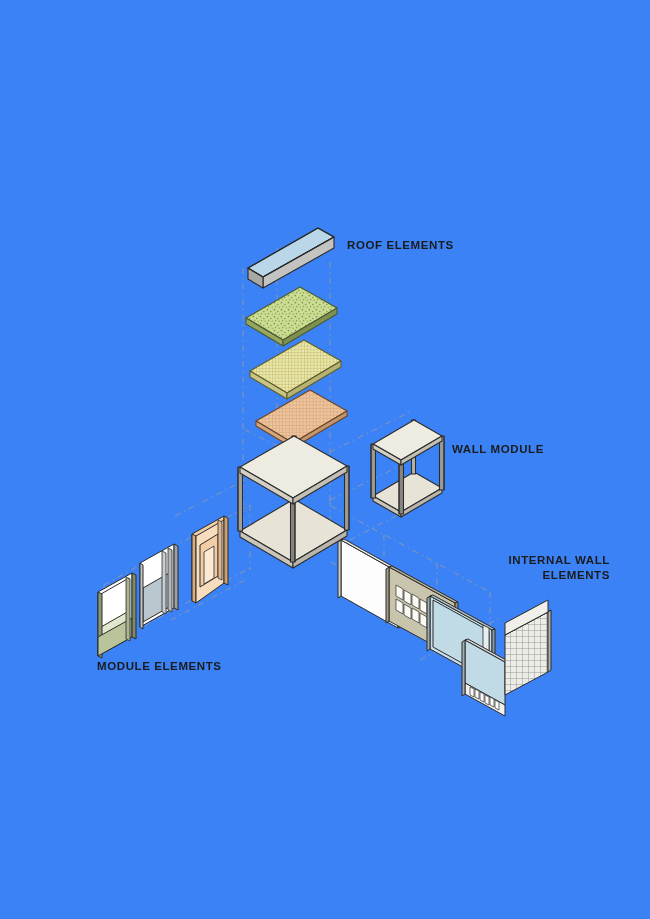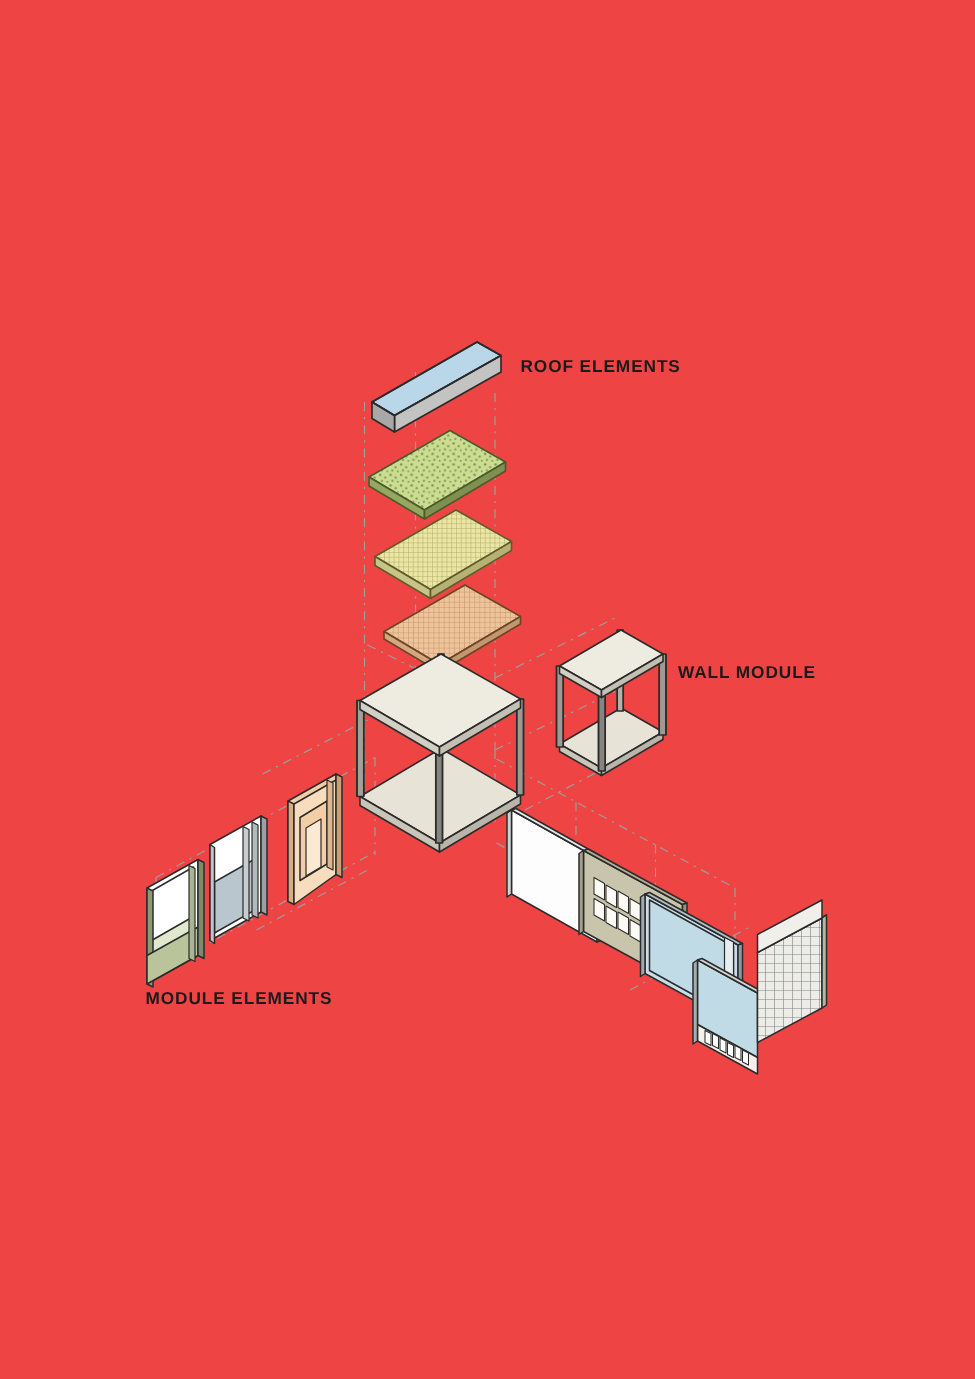--- a/index.html
+++ b/index.html
@@ -1,17 +1,17 @@
 <!DOCTYPE html>
 <html><head>
 <meta charset="utf-8">
 <style>
   html,body{margin:0;padding:0;background:#ffffff;}
   body{width:650px;height:919px;font-family:"Liberation Sans",sans-serif;overflow:hidden;}
-  #stage{position:relative;width:650px;height:919px;background:#ef4444;}
+  #stage{position:relative;width:650px;height:919px;background:#3b82f6;}
   svg#diagram{position:absolute;left:0;top:0;width:650px;height:919px;display:block;}
   .lbl{
     position:absolute;
     font-family:"Liberation Sans",sans-serif;
     font-size:11.5px;
     font-weight:bold;
     letter-spacing:0.6px;
     color:#1b1b1b;
     white-space:pre;
     line-height:15px;
@@ -241,16 +241,18 @@
         <polygon points="548,612 551,610 551,670 548,672" fill="#b7b4ab"></polygon>
         <polygon points="505,623 548,600 548,612 505,635" fill="#f1efe9"></polygon>
       </g>
     </g>
   </svg>
 
   <div class="lbl" style="left:347px;top:238px;">ROOF ELEMENTS</div>
 
   <div class="lbl" style="left:452px;top:442px;">WALL MODULE</div>
 
+  <div class="lbl lbl-right" style="left:470px;top:553px;width:140px;">INTERNAL WALL
+ELEMENTS</div>
 
   <div class="lbl" style="left:97px;top:659px;">MODULE ELEMENTS</div>
 
 </div>
 
 </body></html>

